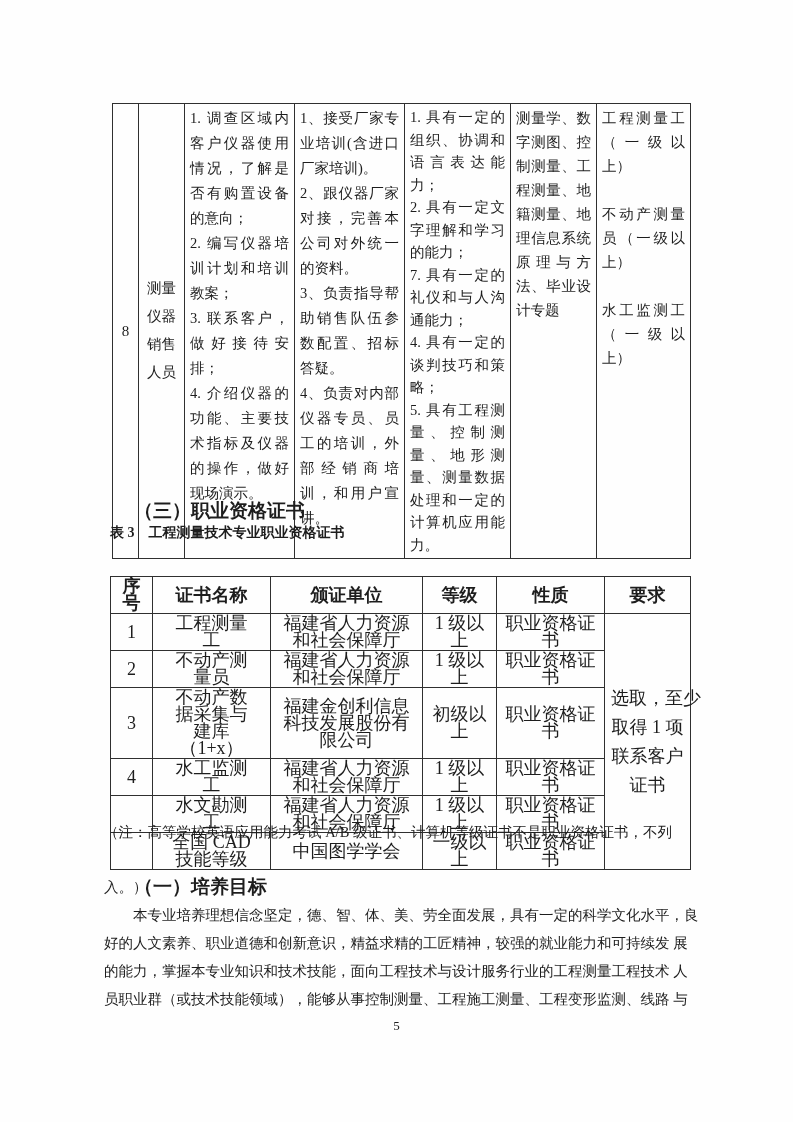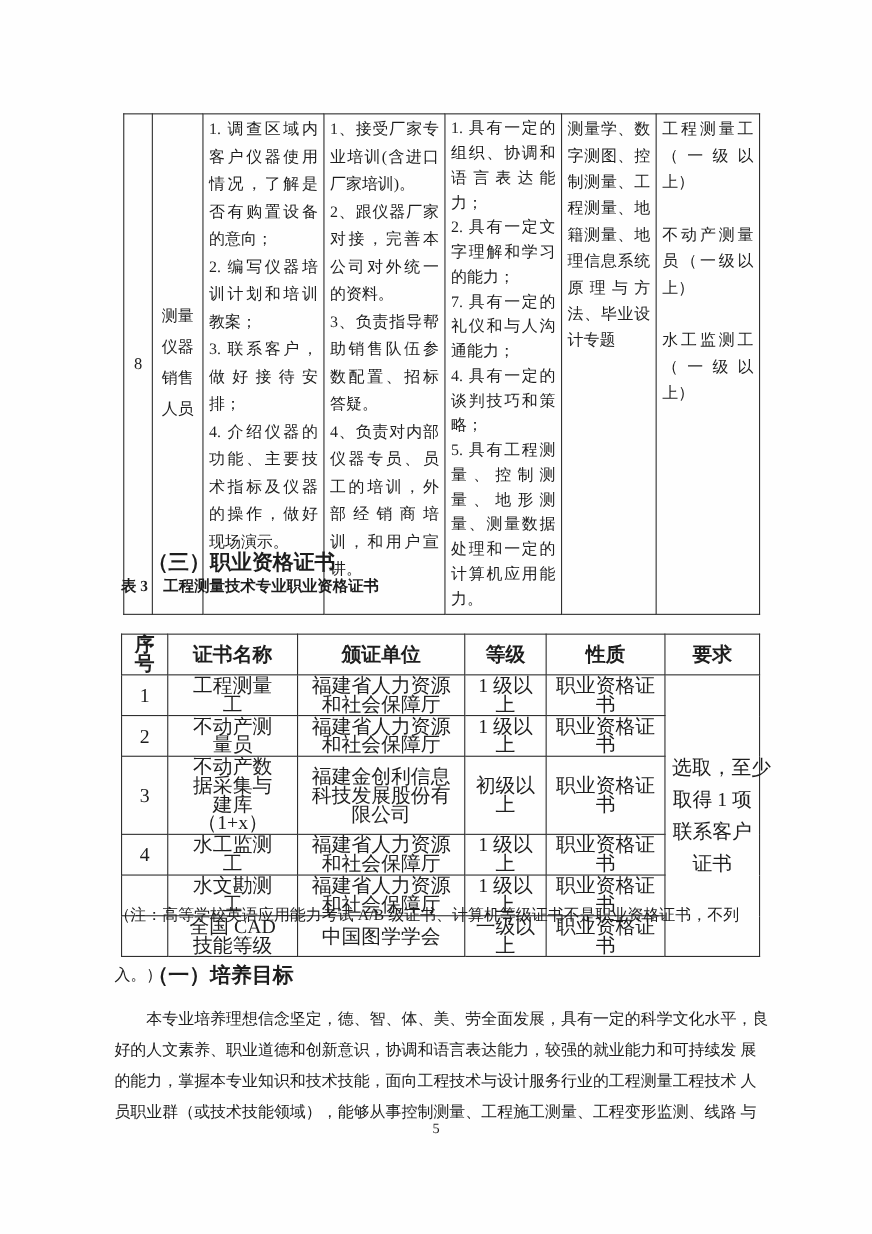--- a/index.html
+++ b/index.html
@@ -34,21 +34,21 @@
   .h-bold{position:absolute;font-weight:bold;font-size:19px;white-space:nowrap;}
   .h-cert{left:134px;top:498px;}
   .caption{position:absolute;left:110px;top:524px;width:580px;text-align:left;
     font-weight:bold;font-size:14px;}
   .note{position:absolute;left:104px;top:791px;width:586px;font-size:14.5px;}
   .note div{line-height:27px;white-space:nowrap;margin-top:28px;}
   .h-goal{left:134px;top:846px;}
   .h-goal-sub{left:134px;top:874px;}
   .para{position:absolute;left:104px;top:901px;width:586px;font-size:14.5px;}
   .para .pl{line-height:28px;white-space:nowrap;}
-  .para .pl.first{padding-left:29px;margin-top:12px;}
+  .para .pl.first{padding-left:29px;}
   .pageno{position:absolute;left:0;top:1018px;width:100%;text-align:center;font-size:13px;}
 </style>
 </head>
 <body>
 
 <div class="page">
 
   <table class="t1">
     <colgroup>
       <col style="width:26px">
@@ -169,20 +169,20 @@
 
   <div class="note">
     <div>（注：高等学校英语应用能力考试 A/B 级证书、计算机等级证书不是职业资格证书，不列</div>
     <div>入。）</div>
   </div>
 
   <div class="h-bold h-goal-sub">（一）培养目标</div>
 
   <div class="para">
     <div class="pl first">本专业培养理想信念坚定，德、智、体、美、劳全面发展，具有一定的科学文化水平，良</div>
-    <div class="pl">好的人文素养、职业道德和创新意识，协调和语言表达能力，较强的就业能力和可持续发 展</div>
+    <div class="pl">好的人文素养、职业道德和创新意识，精益求精的工匠精神，较强的就业能力和可持续发 展</div>
     <div class="pl">的能力，掌握本专业知识和技术技能，面向工程技术与设计服务行业的工程测量工程技术 人</div>
     <div class="pl">员职业群（或技术技能领域），能够从事控制测量、工程施工测量、工程变形监测、线路 与</div>
   </div>
 
   <div class="pageno">5</div>
 
 </div>
 
 </body></html>

